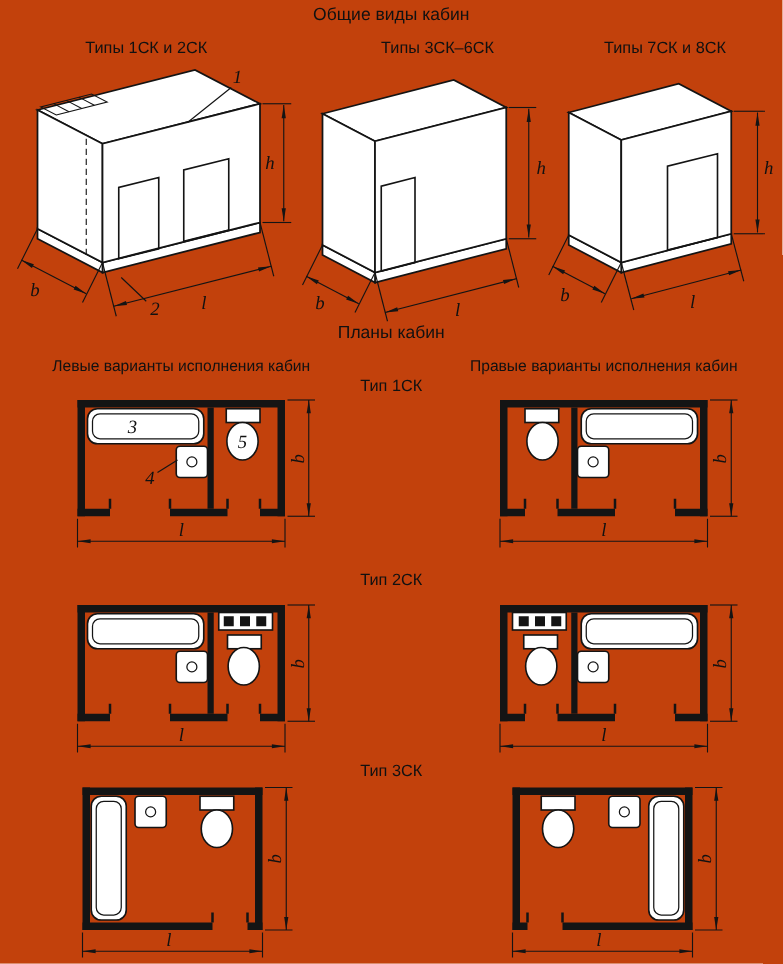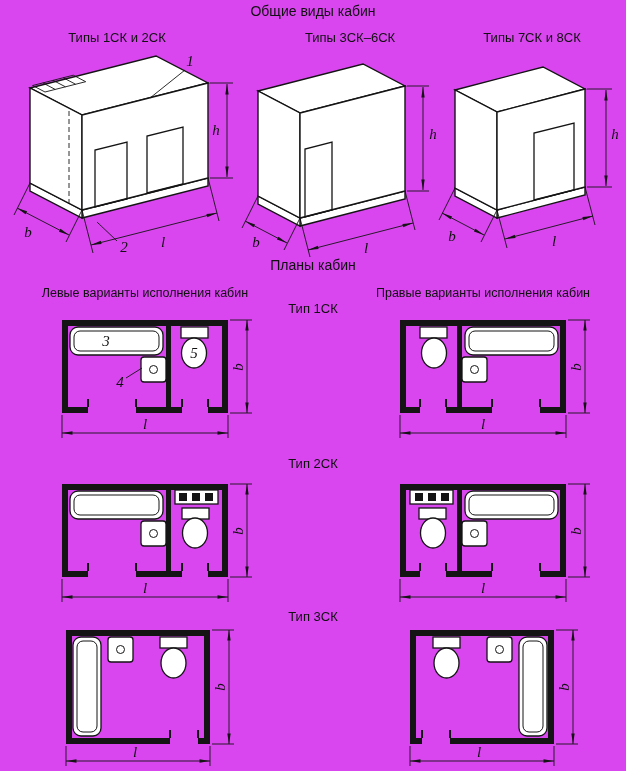--- a/index.html
+++ b/index.html
@@ -1,16 +1,16 @@
 <!DOCTYPE html>
 <html><head>
 <meta charset="utf-8">
 <style>
   html,body { margin:0; padding:0; background:#ffffff; }
-  .sheet { position:relative; width:626px; height:771px; background:#d946ef; overflow:hidden; }
+  .sheet { position:relative; width:626px; height:771px; background:#c2410c; overflow:hidden; }
   svg { display:block; }
   .face { fill:#ffffff; stroke:#141414; stroke-width:1.4; stroke-linejoin:miter; }
   .ln   { fill:none; stroke:#141414; stroke-width:1.3; }
   .thin { fill:none; stroke:#141414; stroke-width:0.9; }
   .dash { fill:none; stroke:#141414; stroke-width:0.9; stroke-dasharray:5 3; }
   .dim  { fill:none; stroke:#141414; stroke-width:0.9; }
   .wall { fill:#141414; stroke:none; }
   .fx   { fill:#ffffff; stroke:#141414; stroke-width:1.3; }
   .fx2  { fill:none; stroke:#141414; stroke-width:1; }
   .cell { fill:#141414; stroke:none; }

